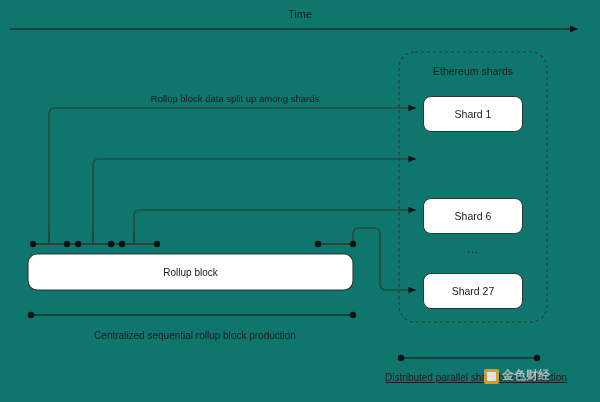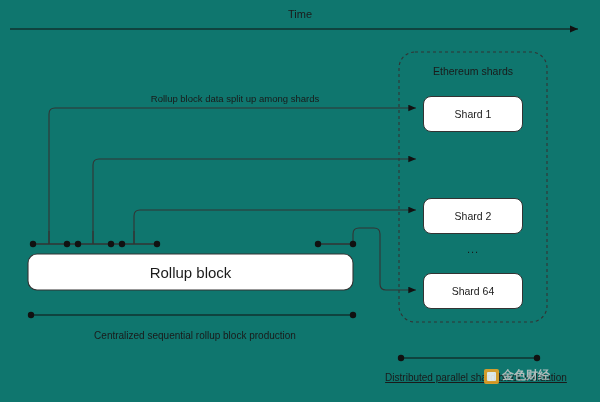--- a/index.html
+++ b/index.html
@@ -46,21 +46,21 @@
     width: 150px;
     text-align: center;
   }
   .lbl-rollup {
     position: absolute;
     left: 28px; top: 254px;
     width: 325px; height: 36px;
     display: flex;
     align-items: center;
     justify-content: center;
-    font-size: 15px;
+    font-size: 10px;
     color: #1a1a1a;
   }
   .shard-box {
     position: absolute;
     width: 100px;
     height: 36px;
     border: 1px solid #333333;
     border-radius: 8px;
     background: #ffffff;
     display: flex;
@@ -190,27 +190,27 @@
   <div class="lbl lbl-split">Rollup block data split up among shards</div>
 
   <div class="lbl-rollup">Rollup block</div>
 
   <div class="shard-box" style="left:423px; top:96px;">
     <span>Shard 1</span>
   </div>
 
 
   <div class="shard-box" style="left:423px; top:198px;">
-    <span>Shard 2</span>
+    <span>Shard 6</span>
   </div>
 
   <div class="ellipsis">...</div>
 
   <div class="shard-box" style="left:423px; top:273px;">
-    <span>Shard 64</span>
+    <span>Shard 27</span>
   </div>
 
   <div class="cap cap-left">
     <div>Centralized sequential rollup block production</div>
   </div>
 
   <div class="cap cap-right">Distributed parallel shard block validation</div>
 
   <div class="watermark">
     <span class="wm-mark"></span>

